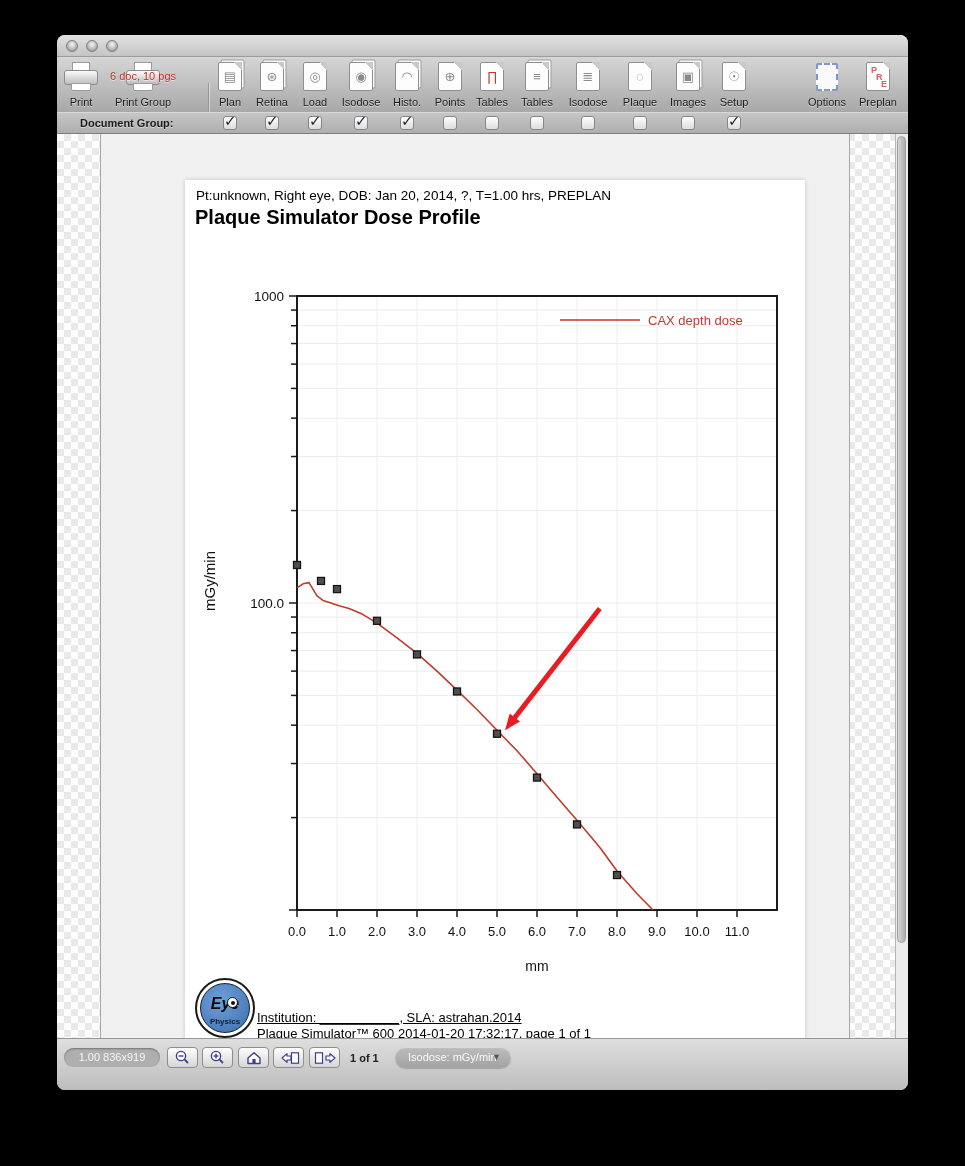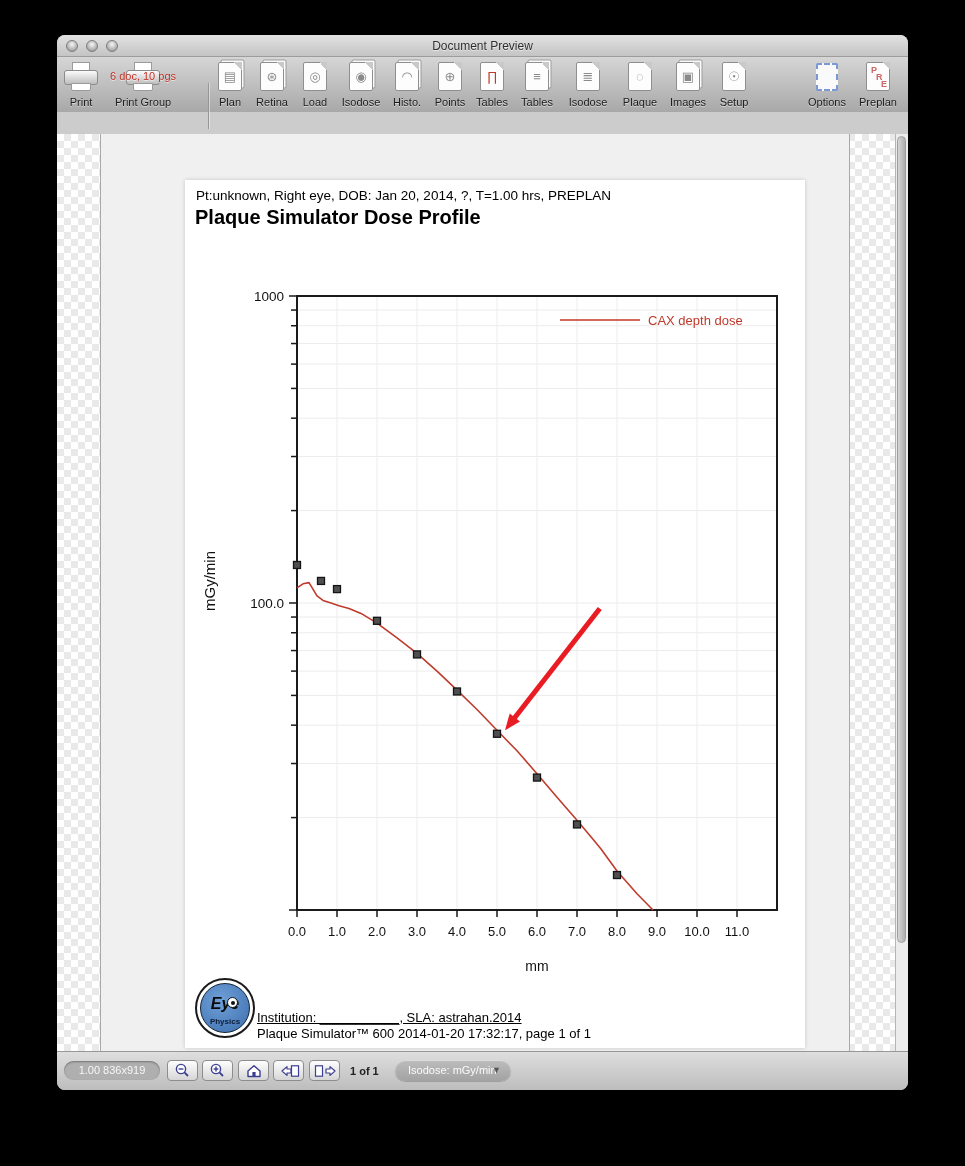--- a/index.html
+++ b/index.html
@@ -82,21 +82,21 @@
                box-sizing:border-box;overflow:hidden;}
   .logo .eyeword{position:absolute;left:0;right:0;top:12px;text-align:center;font-size:16px;
                  font-weight:bold;font-style:italic;color:#0b0b0b;line-height:1;}
   .logo .eyeball{position:absolute;left:26px;top:13px;width:11px;height:11px;border-radius:50%;
                  background:#fff;border:1px solid #111;box-sizing:border-box;}
   .logo .pupil{position:absolute;left:3px;top:3px;width:4px;height:4px;border-radius:50%;background:#111;}
   .logo .physword{position:absolute;left:0;right:0;bottom:6px;text-align:center;font-size:8px;
                   font-weight:bold;color:#0c1e38;}
   .footer-line{position:absolute;left:72px;font-size:13px;color:#000;white-space:nowrap;}
   
-  .statusbar{position:absolute;left:0;bottom:0;width:100%;height:39px;border-radius:0 0 8px 8px;
+  .statusbar{position:absolute;left:0;bottom:0;width:100%;height:52px;border-radius:0 0 8px 8px;
              background:linear-gradient(#dedede,#bdbdbd);border-top:1px solid #979797;box-sizing:border-box;padding-left:44px;}
   .sb-pill{position:absolute;left:7px;top:9px;width:96px;height:19px;border-radius:10px;
            background:#afafaf;box-shadow:inset 0 1px 2px rgba(0,0,0,.35);color:#f6f6f6;
            font-size:11px;text-align:center;line-height:19px;}
   .sb-btn{position:absolute;top:8px;width:31px;height:21px;border-radius:4px;
           background:linear-gradient(#fefefe,#d6d6d6);border:1px solid #8d8d8d;box-sizing:border-box;
           display:flex;align-items:center;justify-content:center;}
   .sb-pageind{position:absolute;left:293px;top:13px;font-size:11px;font-weight:bold;color:#222;}
   .sb-drop{position:absolute;left:338px;top:8px;width:116px;height:21px;border-radius:11px;
            background:linear-gradient(#bdbdbd,#a2a2a2);box-shadow:inset 0 1px 1px rgba(255,255,255,.5),0 1px 1px rgba(0,0,0,.2);
@@ -107,21 +107,20 @@
 <body>
 
 <div class="window">
 
   <div class="titlebar">
     <div class="lights">
       <div class="light"></div>
       <div class="light"></div>
       <div class="light"></div>
     </div>
-    <div class="wtitle">Document Preview</div>
   </div>
 
   <div class="toolbar">
     <div class="tb-item" style="left:0;width:48px;">
       <div class="printer">
         <div class="paper-top"></div>
           <div class="pbody"></div>
           <div class="paper-out"></div>
       </div>
       <div class="lbl">Print</div>
@@ -230,20 +229,37 @@
       <div class="preplan-icon">
         <span style="left:4px;top:3px;">P</span>
           <span style="left:9px;top:10px;">R</span>
           <span style="left:14px;top:17px;">E</span>
         <div class="fold" style="position:absolute;top:-1px;right:-1px;width:8px;height:8px;background:linear-gradient(to bottom left,#c9c9c9 50%,rgba(0,0,0,0) 50%);"></div>
       </div>
       <div class="lbl">Preplan</div>
     </div>
   </div>
 
+  <div class="groupbar">
+    <span class="gb-label">Document Group:</span>
+    <div id="doc-checks">
+        <div class="cb checked" style="left: 166px;"></div>
+        <div class="cb checked" style="left: 208px;"></div>
+        <div class="cb checked" style="left: 251px;"></div>
+        <div class="cb checked" style="left: 297px;"></div>
+        <div class="cb checked" style="left: 343px;"></div>
+        <div class="cb" style="left: 386px;"></div>
+        <div class="cb" style="left: 428px;"></div>
+        <div class="cb" style="left: 473px;"></div>
+        <div class="cb" style="left: 524px;"></div>
+        <div class="cb" style="left: 576px;"></div>
+        <div class="cb" style="left: 624px;"></div>
+        <div class="cb checked" style="left: 670px;"></div>
+      </div>
+  </div>
 
   <div class="content">
     <div class="panel"></div>
     <div class="page">
       <div class="pt-line">Pt:unknown, Right eye, DOB: Jan 20, 2014, ?, T=1.00 hrs, PREPLAN</div>
       <div class="page-title">Plaque Simulator Dose Profile</div>
       <svg id="chart-svg" width="620" height="868" viewBox="0 0 620 868">
           <line x1="152" y1="116" x2="152" y2="730" stroke="#ececec" stroke-width="1"></line>
           <line x1="192" y1="116" x2="192" y2="730" stroke="#ececec" stroke-width="1"></line>
           <line x1="232" y1="116" x2="232" y2="730" stroke="#ececec" stroke-width="1"></line>

